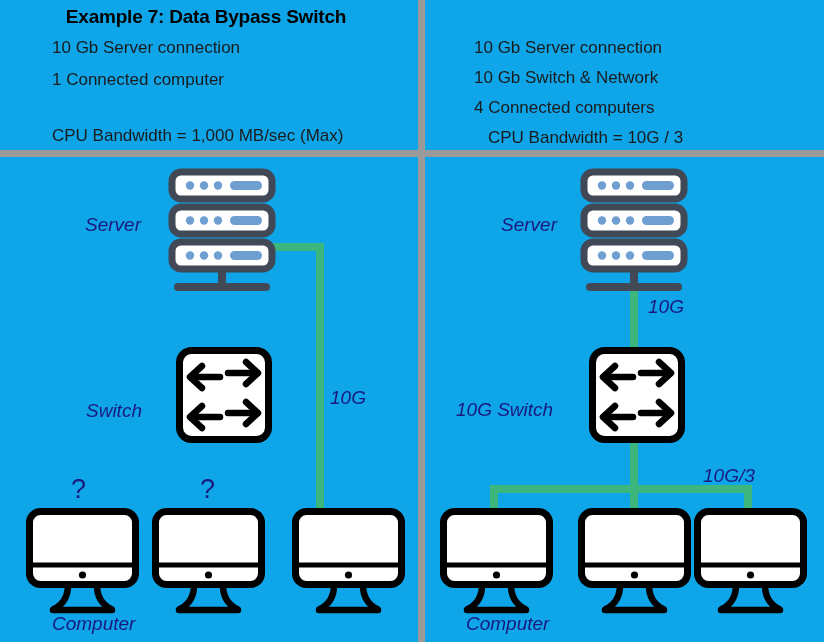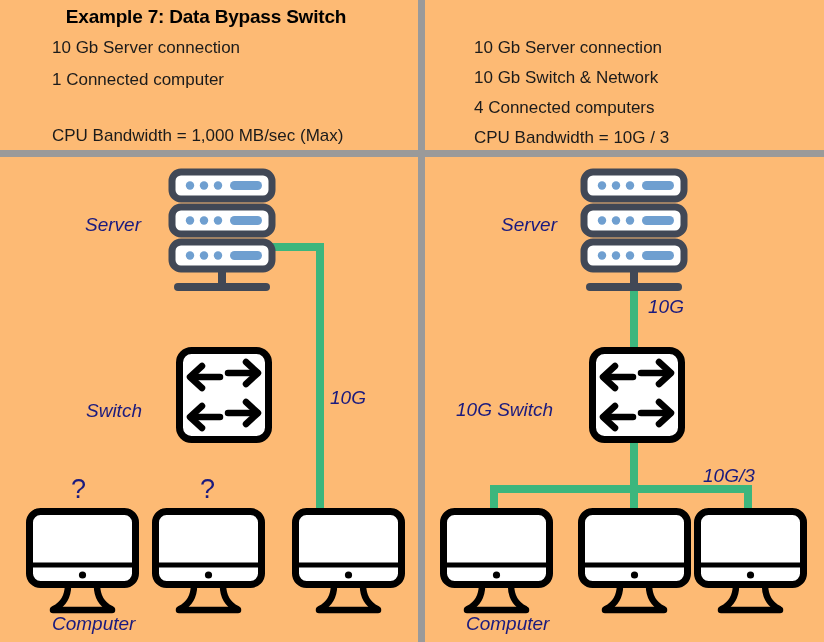--- a/index.html
+++ b/index.html
@@ -7,21 +7,21 @@
     padding: 0;
     background: #ffffff;
   }
   body {
     font-family: "Liberation Sans", sans-serif;
   }
   #page {
     position: relative;
     width: 824px;
     height: 642px;
-    background: #fdba74;
+    background: #0ea5e9;
     overflow: hidden;
   }
 
   
   .divider-h {
     position: absolute;
     left: 0;
     top: 150px;
     width: 824px;
     height: 7px;
@@ -66,21 +66,21 @@
 
   
   .left .hl1 { left: 52px;  top: 38px; }
   .left .hl2 { left: 52px;  top: 70px; }
   .left .hl3 { left: 52px;  top: 126px; }
 
   
   .right .hl1 { left: 62px; top: 38px; }
   .right .hl2 { left: 62px; top: 68px; }
   .right .hl3 { left: 62px; top: 98px; }
-  .right .hl4 { left: 62px; top: 128px; }
+  .right .hl4 { left: 76px; top: 128px; }
 
   
   .label-blue {
     position: absolute;
     font-size: 19px;
     color: #1a1a7e;
     white-space: nowrap;
     font-style: italic;
   }
 

